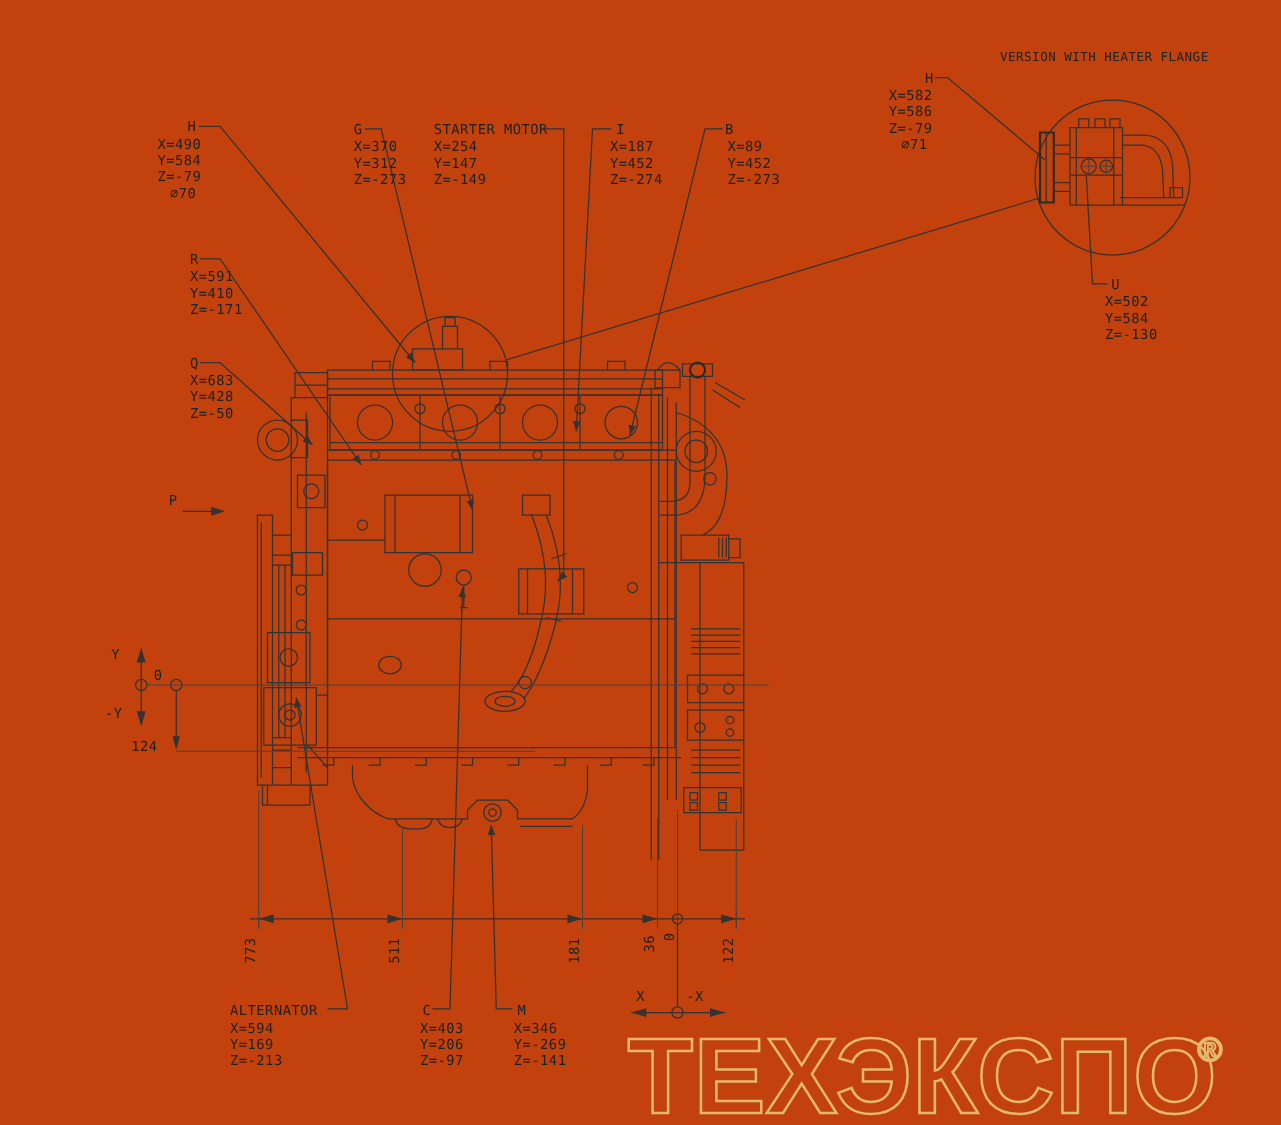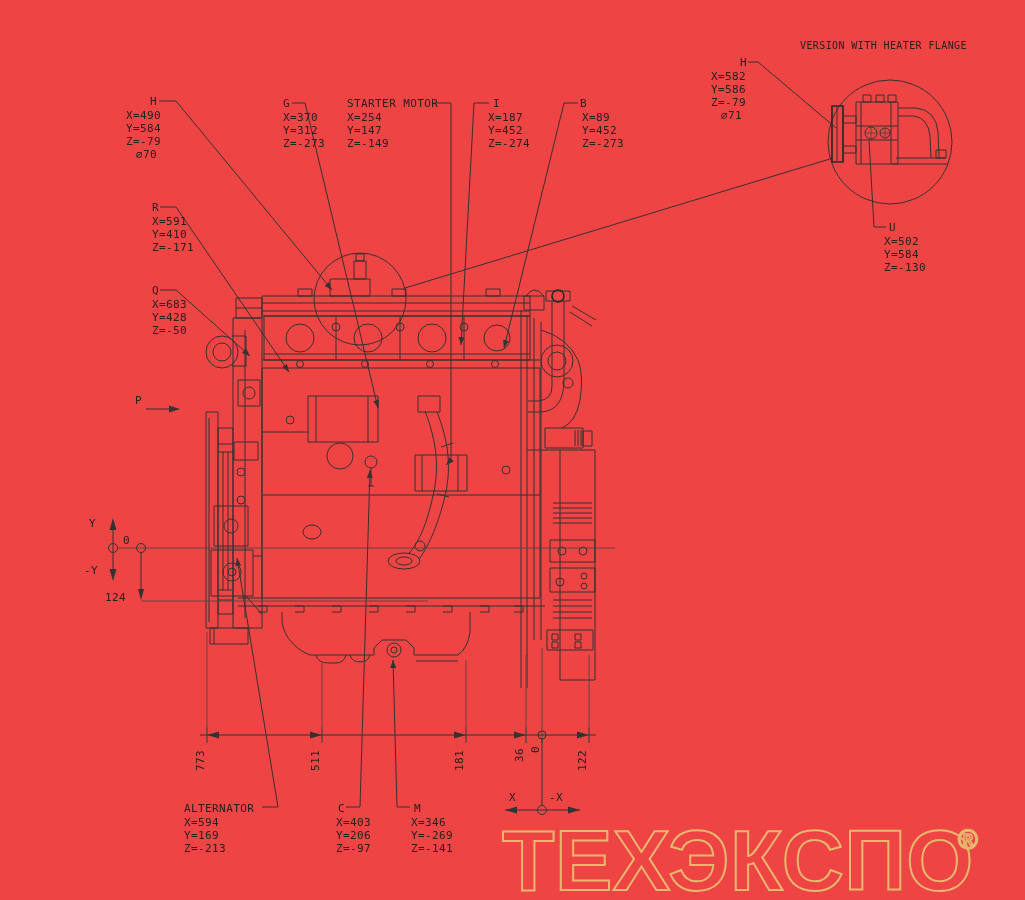--- a/index.html
+++ b/index.html
@@ -1,16 +1,16 @@
 <!DOCTYPE html>
 <html><head>
 <meta charset="utf-8">
 <style>
   html,body{margin:0;padding:0;background:#ffffff;}
-  #stage{position:relative;width:1025px;height:900px;background:#ef4444;overflow:hidden;
+  #stage{position:relative;width:1025px;height:900px;background:#c2410c;overflow:hidden;
          font-family:"DejaVu Sans Mono",monospace;}
   svg{position:absolute;left:0;top:0;}
   text{font-family:"DejaVu Sans Mono",monospace;fill:#222;letter-spacing:0.4px;}
   .cad{stroke:#333;fill:none;stroke-width:1;}
   .cadbold{stroke:#2a2a2a;fill:none;stroke-width:1.7;}
   .thin{stroke:#444;fill:none;stroke-width:0.8;}
   .fillc{fill:#333;stroke:none;}
   .wm{font-family:"Liberation Sans",sans-serif;font-weight:bold;fill:none;}
 </style>
 </head>

